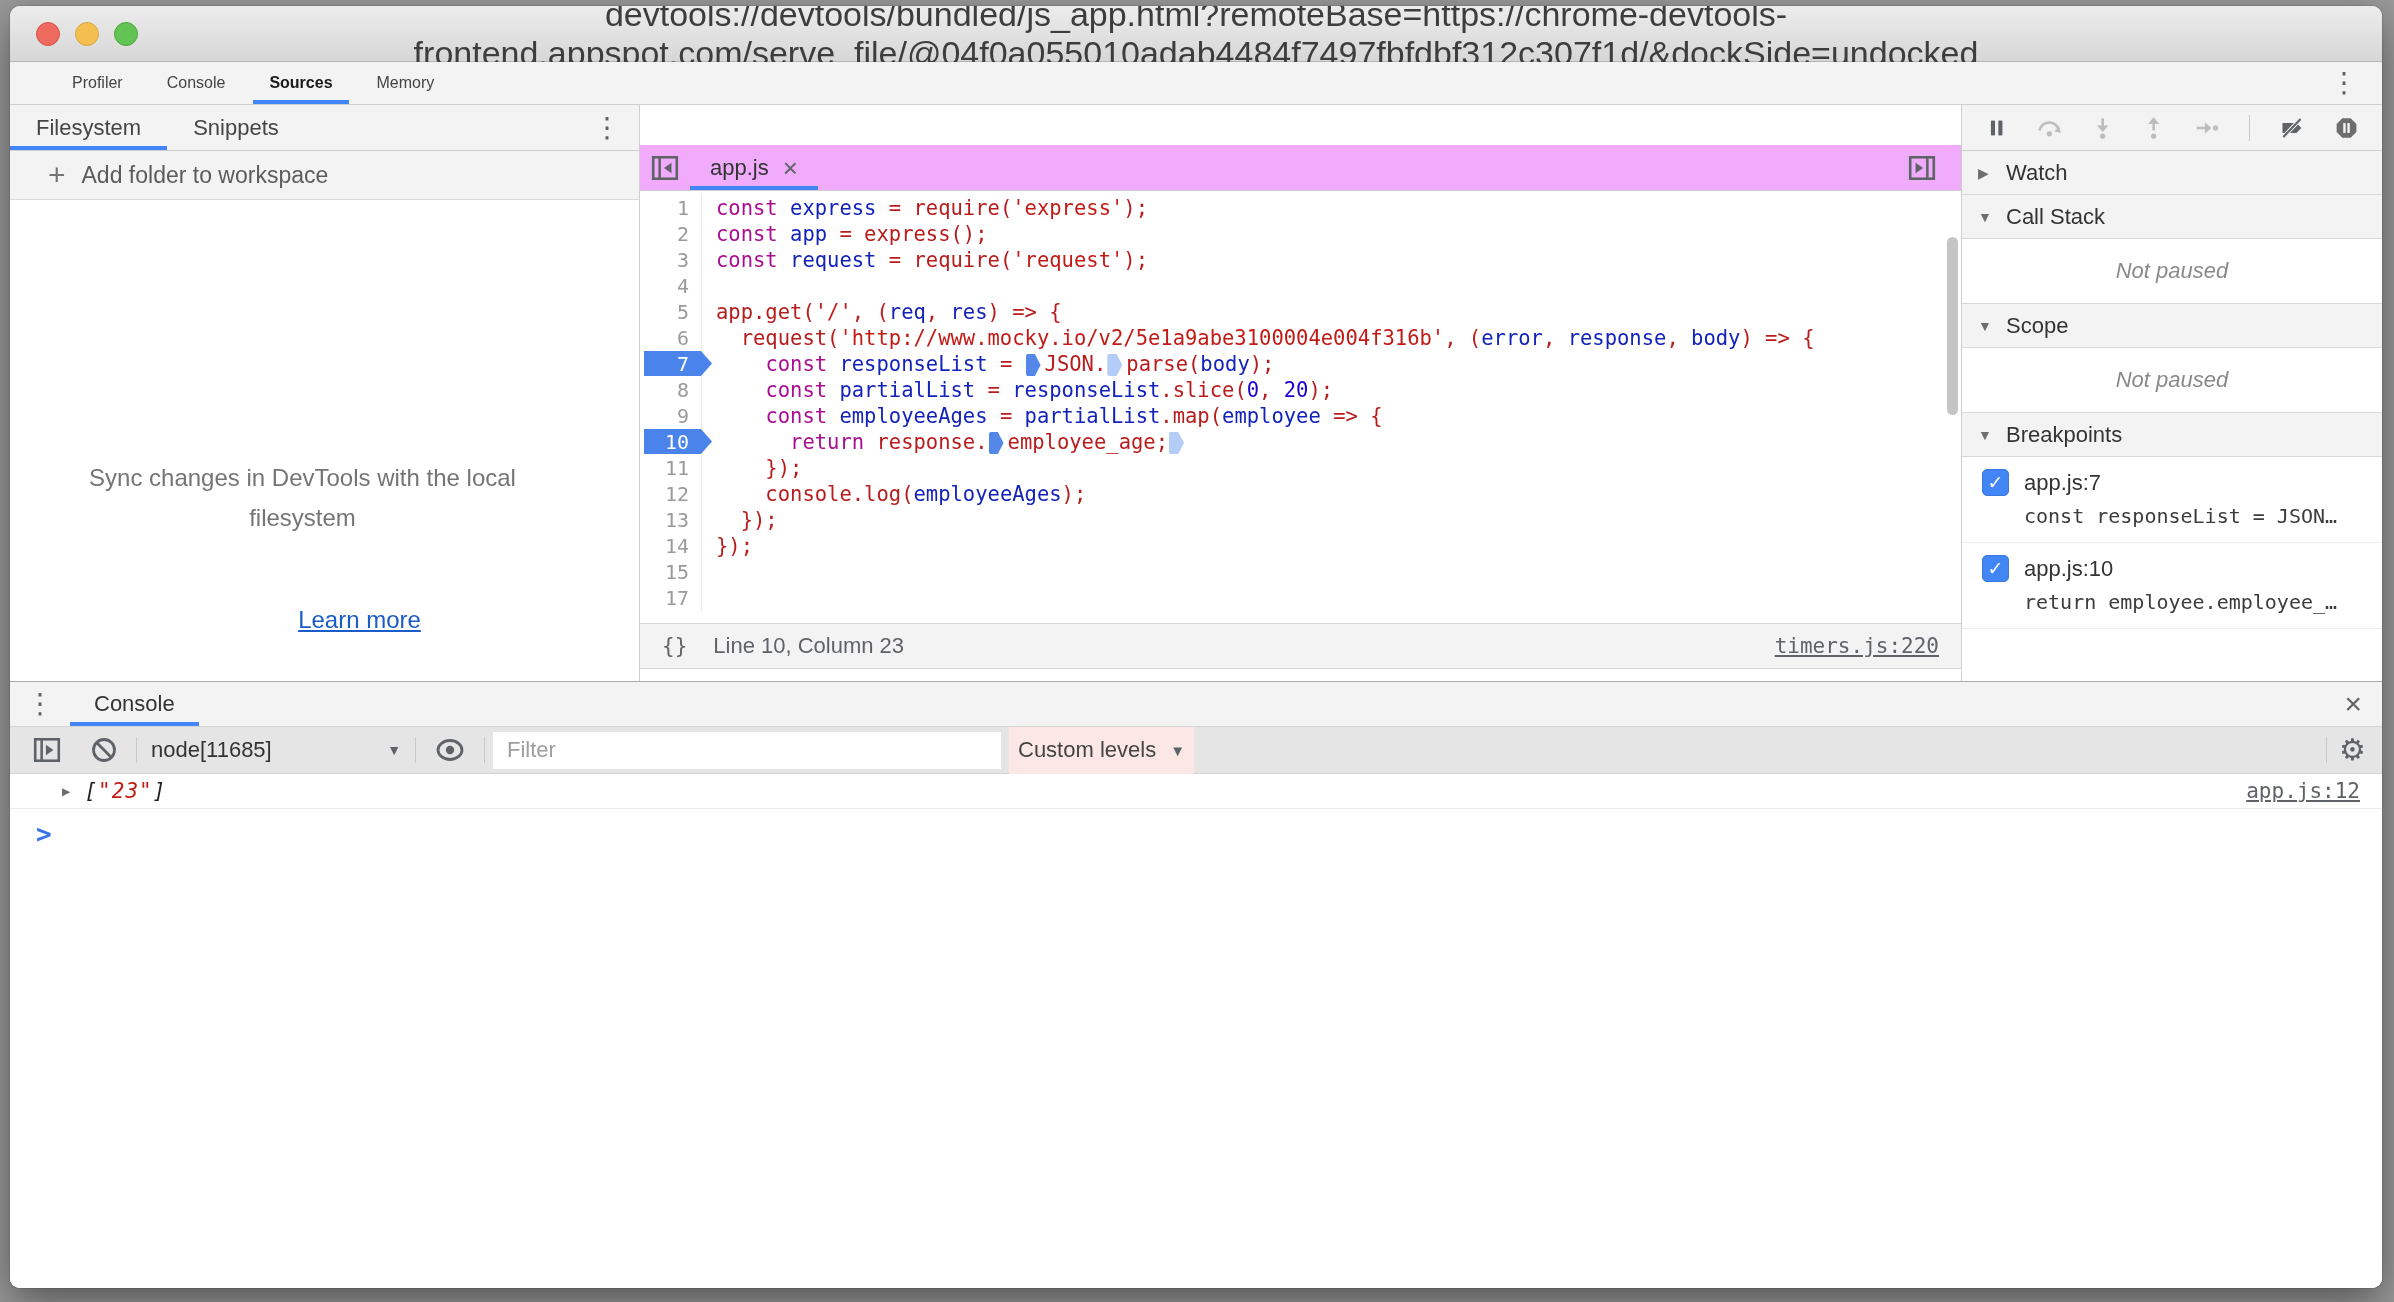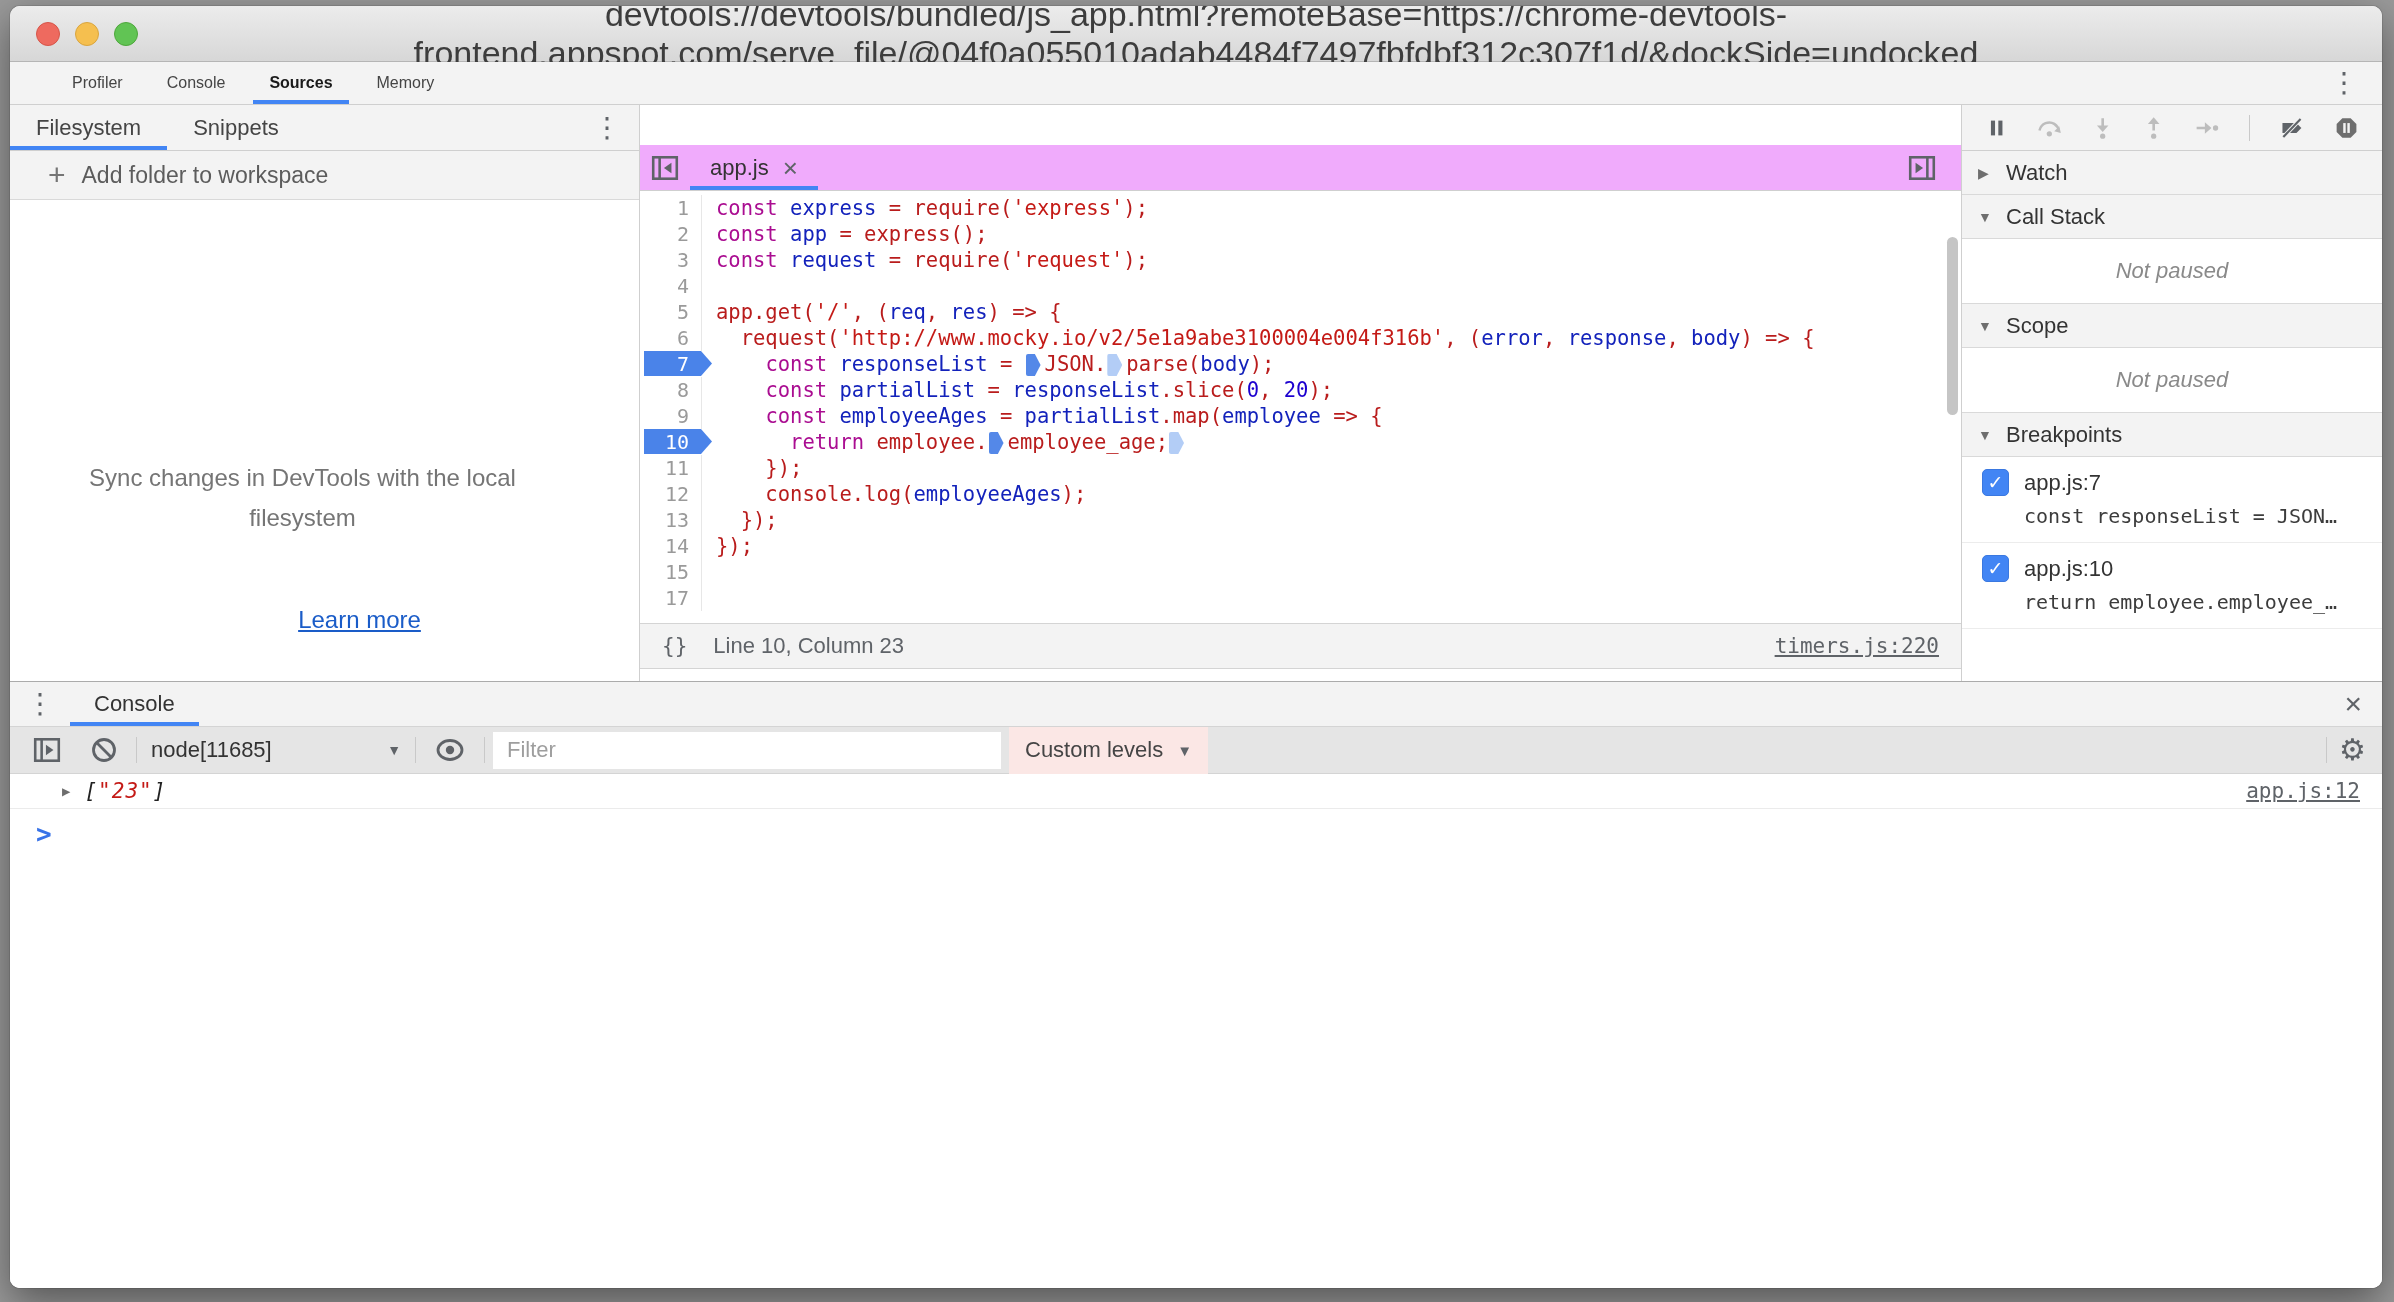--- a/index.html
+++ b/index.html
@@ -102,21 +102,21 @@
   .drawer-tab::after { content:""; position:absolute; left:0; right:0; bottom:0; height:4px; background:#4285f4; }
   .drawer-close { margin-left:auto; display:flex; align-items:center; padding:0 20px; color:#5f6368; font-size:30px; }
   .console-toolbar { height:47px; flex:0 0 47px; background:#e5e5e5; border-bottom:1px solid #d4d4d4;
                      display:flex; align-items:center; padding-left:12px; gap:8px; }
   .ctx-select { display:flex; align-items:center; gap:10px; width:262px; padding:0 6px; font-size:22px; color:#333; }
   .ctx-select .arrow { margin-left:auto; font-size:14px; color:#5f6368; }
   .filter-input { width:508px; height:37px; border:none; background:#fff; font-size:22px; padding:0 14px;
                   color:#333; outline:none; font-family:"Liberation Sans", sans-serif; }
   .filter-input::placeholder { color:#9e9e9e; }
   .custom-levels { height:47px; background:#fbe7e5; display:flex; align-items:center; gap:14px;
-                   padding:0 16px; font-size:22px; color:#454545; }
+                   padding:0 9px; font-size:22px; color:#454545; }
   .custom-levels .arrow { font-size:15px; color:#5f6368; }
   .console-toolbar .spacer { flex:1; }
   .gear { font-size:30px; color:#5f6368; padding:0 16px 0 4px; line-height:1; }
   .console-row { height:35px; flex:0 0 35px; border-bottom:1px solid #ebebeb; display:flex; align-items:center;
                  padding:0 22px 0 52px; font-family:"DejaVu Sans Mono", monospace; font-size:21px; }
   .out-tri { font-size:14px; color:#6e6e6e; margin-right:14px; font-style:normal; }
   .out-text { font-style:italic; color:#222; letter-spacing:1px; }
   .out-text .red { color:#c41a16; }
   .console-link { margin-left:auto; color:#5f6368; text-decoration:underline; font-size:21px; }
   .prompt-row { padding:10px 0 0 26px; }
@@ -191,21 +191,21 @@
         <div id="code-lines">
             <div class="code-line"><div class="gutter"><span class="ln">1</span></div><div class="code-text"><span class="tk-kw">const</span><span class="tk-pl"> </span><span class="tk-def">express</span><span class="tk-pl"> = require(</span><span class="tk-str">'express'</span><span class="tk-pl">);</span></div></div>
             <div class="code-line"><div class="gutter"><span class="ln">2</span></div><div class="code-text"><span class="tk-kw">const</span><span class="tk-pl"> </span><span class="tk-def">app</span><span class="tk-pl"> = express();</span></div></div>
             <div class="code-line"><div class="gutter"><span class="ln">3</span></div><div class="code-text"><span class="tk-kw">const</span><span class="tk-pl"> </span><span class="tk-def">request</span><span class="tk-pl"> = require(</span><span class="tk-str">'request'</span><span class="tk-pl">);</span></div></div>
             <div class="code-line"><div class="gutter"><span class="ln">4</span></div><div class="code-text"></div></div>
             <div class="code-line"><div class="gutter"><span class="ln">5</span></div><div class="code-text"><span class="tk-pl">app.get(</span><span class="tk-str">'/'</span><span class="tk-pl">, (</span><span class="tk-def">req</span><span class="tk-pl">, </span><span class="tk-def">res</span><span class="tk-pl">) =&gt; {</span></div></div>
             <div class="code-line"><div class="gutter"><span class="ln">6</span></div><div class="code-text"><span class="tk-pl">  request(</span><span class="tk-str">'http://www.mocky.io/v2/5e1a9abe3100004e004f316b'</span><span class="tk-pl">, (</span><span class="tk-def">error</span><span class="tk-pl">, </span><span class="tk-def">response</span><span class="tk-pl">, </span><span class="tk-def">body</span><span class="tk-pl">) =&gt; {</span></div></div>
             <div class="code-line"><div class="gutter bp"><span class="bp-badge"></span><span class="ln">7</span></div><div class="code-text"><span class="tk-pl">    </span><span class="tk-kw">const</span><span class="tk-pl"> </span><span class="tk-def">responseList</span><span class="tk-pl"> = </span><span class="inline-bp dark"></span><span class="tk-pl">JSON.</span><span class="inline-bp light"></span><span class="tk-pl">parse(</span><span class="tk-def">body</span><span class="tk-pl">);</span></div></div>
             <div class="code-line"><div class="gutter"><span class="ln">8</span></div><div class="code-text"><span class="tk-pl">    </span><span class="tk-kw">const</span><span class="tk-pl"> </span><span class="tk-def">partialList</span><span class="tk-pl"> = </span><span class="tk-def">responseList</span><span class="tk-pl">.slice(</span><span class="tk-num">0</span><span class="tk-pl">, </span><span class="tk-num">20</span><span class="tk-pl">);</span></div></div>
             <div class="code-line"><div class="gutter"><span class="ln">9</span></div><div class="code-text"><span class="tk-pl">    </span><span class="tk-kw">const</span><span class="tk-pl"> </span><span class="tk-def">employeeAges</span><span class="tk-pl"> = </span><span class="tk-def">partialList</span><span class="tk-pl">.map(</span><span class="tk-def">employee</span><span class="tk-pl"> =&gt; {</span></div></div>
-            <div class="code-line"><div class="gutter bp"><span class="bp-badge"></span><span class="ln">10</span></div><div class="code-text"><span class="tk-pl">      </span><span class="tk-kw">return</span><span class="tk-pl"> employee.</span><span class="inline-bp dark"></span><span class="tk-pl">employee_age;</span><span class="inline-bp light"></span></div></div>
+            <div class="code-line"><div class="gutter bp"><span class="bp-badge"></span><span class="ln">10</span></div><div class="code-text"><span class="tk-pl">      </span><span class="tk-kw">return</span><span class="tk-pl"> response.</span><span class="inline-bp dark"></span><span class="tk-pl">employee_age;</span><span class="inline-bp light"></span></div></div>
             <div class="code-line"><div class="gutter"><span class="ln">11</span></div><div class="code-text"><span class="tk-pl">    });</span></div></div>
             <div class="code-line"><div class="gutter"><span class="ln">12</span></div><div class="code-text"><span class="tk-pl">    console.log(</span><span class="tk-def">employeeAges</span><span class="tk-pl">);</span></div></div>
             <div class="code-line"><div class="gutter"><span class="ln">13</span></div><div class="code-text"><span class="tk-pl">  });</span></div></div>
             <div class="code-line"><div class="gutter"><span class="ln">14</span></div><div class="code-text"><span class="tk-pl">});</span></div></div>
             <div class="code-line"><div class="gutter"><span class="ln">15</span></div><div class="code-text"></div></div>
             <div class="code-line"><div class="gutter"><span class="ln">17</span></div><div class="code-text"></div></div>
           </div>
         <div class="scroll-thumb"></div>
       </div>
 

